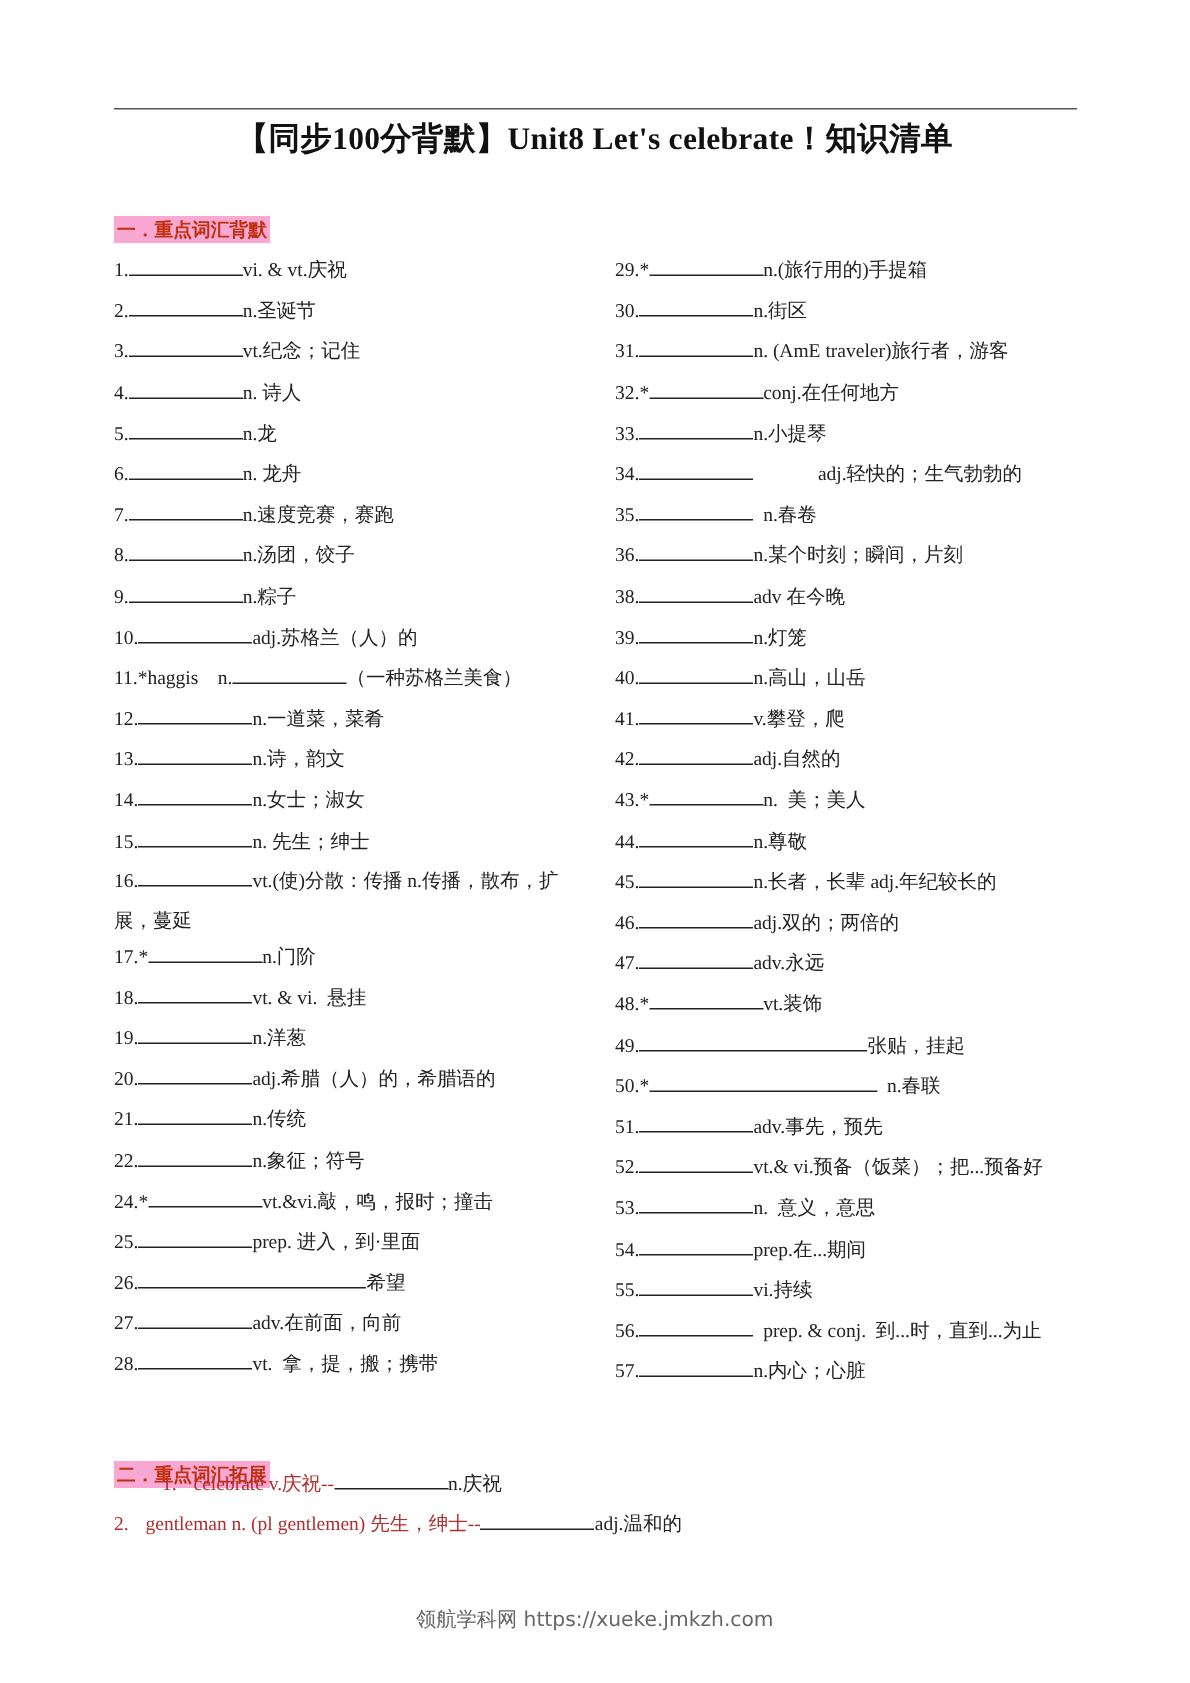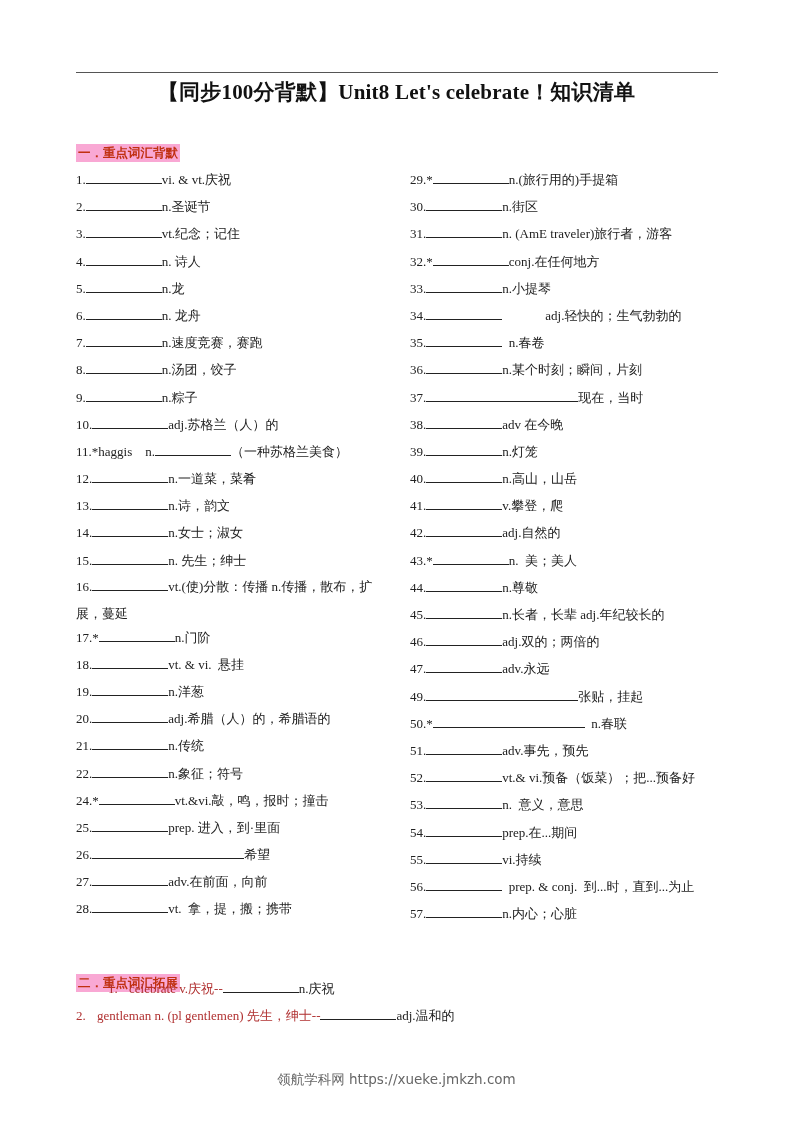--- a/index.html
+++ b/index.html
@@ -66,31 +66,31 @@
   </div>
 <div class="col right" id="colRight">
     <div class="item"><span class="num">29.*</span><span class="blank s"></span><span class="meaning" style="white-space: pre-wrap;">n.(旅行用的)手提箱</span></div>
     <div class="item"><span class="num">30.</span><span class="blank s"></span><span class="meaning" style="white-space: pre-wrap;">n.街区</span></div>
     <div class="item"><span class="num">31.</span><span class="blank s"></span><span class="meaning" style="white-space: pre-wrap;">n. (AmE traveler)旅行者，游客</span></div>
     <div class="item"><span class="num">32.*</span><span class="blank s"></span><span class="meaning" style="white-space: pre-wrap;">conj.在任何地方</span></div>
     <div class="item"><span class="num">33.</span><span class="blank s"></span><span class="meaning" style="white-space: pre-wrap;">n.小提琴</span></div>
     <div class="item"><span class="num">34.</span><span class="blank s"></span><span class="meaning" style="white-space: pre-wrap; margin-left: 43px;">adj.轻快的；生气勃勃的</span></div>
     <div class="item"><span class="num">35.</span><span class="blank s"></span><span class="meaning" style="white-space: pre-wrap;">  n.春卷</span></div>
     <div class="item"><span class="num">36.</span><span class="blank s"></span><span class="meaning" style="white-space: pre-wrap;">n.某个时刻；瞬间，片刻</span></div>
-    <div class="item"><span class="num">37.</span><span class="blank l"></span><span class="meaning" style="white-space: pre-wrap;">现在，当时</span></div>
     <div class="item"><span class="num">38.</span><span class="blank s"></span><span class="meaning" style="white-space: pre-wrap;">adv 在今晚</span></div>
     <div class="item"><span class="num">39.</span><span class="blank s"></span><span class="meaning" style="white-space: pre-wrap;">n.灯笼</span></div>
     <div class="item"><span class="num">40.</span><span class="blank s"></span><span class="meaning" style="white-space: pre-wrap;">n.高山，山岳</span></div>
     <div class="item"><span class="num">41.</span><span class="blank s"></span><span class="meaning" style="white-space: pre-wrap;">v.攀登，爬</span></div>
     <div class="item"><span class="num">42.</span><span class="blank s"></span><span class="meaning" style="white-space: pre-wrap;">adj.自然的</span></div>
     <div class="item"><span class="num">43.*</span><span class="blank s"></span><span class="meaning" style="white-space: pre-wrap;">n.  美；美人</span></div>
     <div class="item"><span class="num">44.</span><span class="blank s"></span><span class="meaning" style="white-space: pre-wrap;">n.尊敬</span></div>
     <div class="item"><span class="num">45.</span><span class="blank s"></span><span class="meaning" style="white-space: pre-wrap;">n.长者，长辈 adj.年纪较长的</span></div>
     <div class="item"><span class="num">46.</span><span class="blank s"></span><span class="meaning" style="white-space: pre-wrap;">adj.双的；两倍的</span></div>
     <div class="item"><span class="num">47.</span><span class="blank s"></span><span class="meaning" style="white-space: pre-wrap;">adv.永远</span></div>
+    <div class="item"><span class="num">48.*</span><span class="blank s"></span><span class="meaning" style="white-space: pre-wrap;">vt.装饰</span></div>
     <div class="item"><span class="num">49.</span><span class="blank l"></span><span class="meaning" style="white-space: pre-wrap;">张贴，挂起</span></div>
     <div class="item"><span class="num">50.*</span><span class="blank l"></span><span class="meaning" style="white-space: pre-wrap;">  n.春联</span></div>
     <div class="item"><span class="num">51.</span><span class="blank s"></span><span class="meaning" style="white-space: pre-wrap;">adv.事先，预先</span></div>
     <div class="item"><span class="num">52.</span><span class="blank s"></span><span class="meaning" style="white-space: pre-wrap;">vt.&amp; vi.预备（饭菜）；把...预备好</span></div>
     <div class="item"><span class="num">53.</span><span class="blank s"></span><span class="meaning" style="white-space: pre-wrap;">n.  意义，意思</span></div>
     <div class="item"><span class="num">54.</span><span class="blank s"></span><span class="meaning" style="white-space: pre-wrap;">prep.在...期间</span></div>
     <div class="item"><span class="num">55.</span><span class="blank s"></span><span class="meaning" style="white-space: pre-wrap;">vi.持续</span></div>
     <div class="item"><span class="num">56.</span><span class="blank s"></span><span class="meaning" style="white-space: pre-wrap;">  prep. &amp; conj.  到...时，直到...为止</span></div>
     <div class="item"><span class="num">57.</span><span class="blank s"></span><span class="meaning" style="white-space: pre-wrap;">n.内心；心脏</span></div>
   </div>

